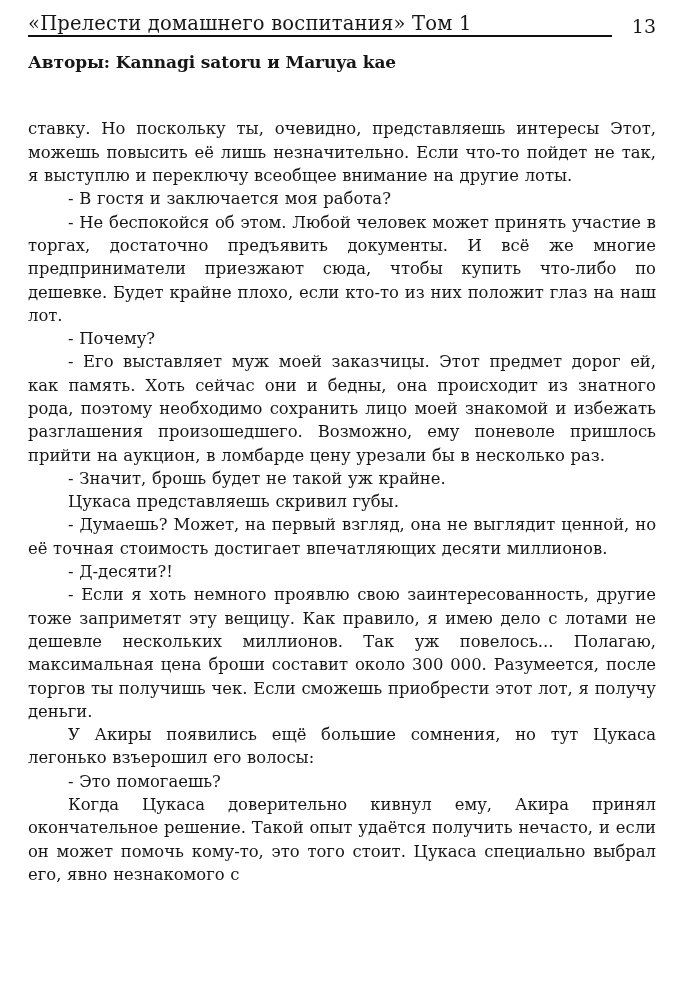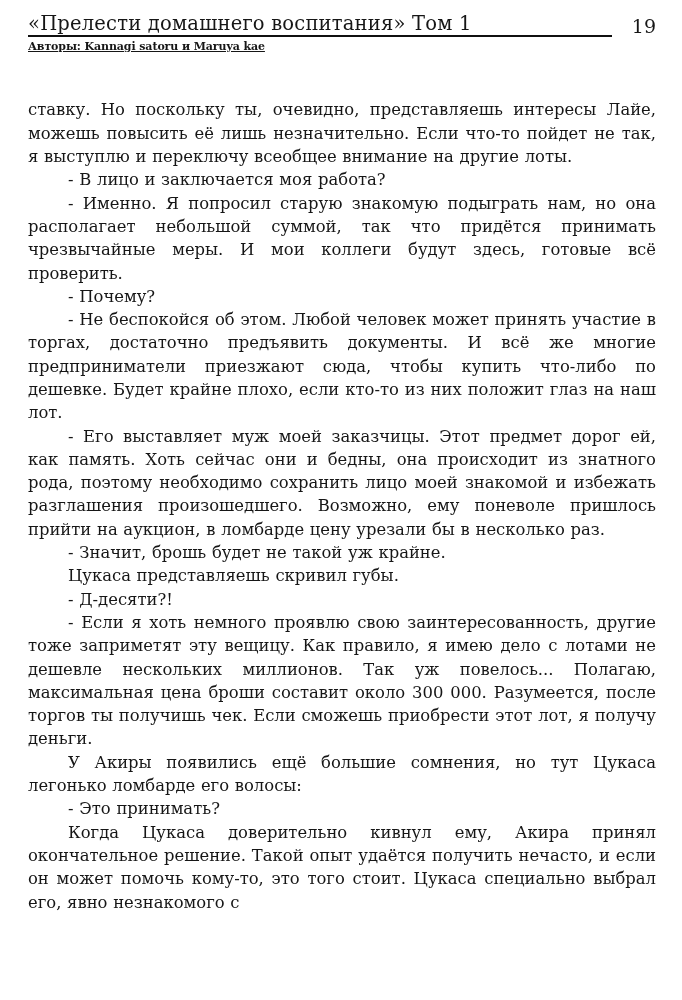--- a/index.html
+++ b/index.html
@@ -36,25 +36,24 @@
     line-height: 1.1;
     white-space: nowrap;
   }
   .page-num {
     font-size: 19px;
     padding-left: 20px;
     padding-bottom: 1px;
     line-height: 1.1;
   }
   .authors {
-    margin-top: 3px;
-    font-size: 11px;
+    margin-top: 15px;
+    font-size: 17px;
     font-weight: bold;
     letter-spacing: -0.1px;
-    text-decoration: underline;
   }
   .body-text {
     margin-top: 45px;
     font-size: 16.4px;
     line-height: 23.3px;
     text-align: justify;
     word-spacing: 0.5px;
   }
   .body-text p {
     margin: 0;
@@ -68,34 +67,34 @@
 </head>
 <body>
 
 <div class="page">
 
   <header>
     <div class="header-row">
       <div class="title-underline">
         <h1 class="book-title">«Прелести домашнего воспитания» Том 1</h1>
       </div>
-      <div class="page-num">19</div>
+      <div class="page-num">13</div>
     </div>
     <div class="authors">Авторы: Kannagi satoru и Maruya kae</div>
   </header>
 
   <main class="body-text">
-    <p class="cont">ставку. Но поскольку ты, очевидно, представляешь интересы Лайе, можешь повысить её лишь незначительно. Если что-то пойдет не так, я выступлю и переключу всеобщее внимание на другие лоты.</p>
-    <p>- В лицо и заключается моя работа?</p>
-    <p>- Именно. Я попросил старую знакомую подыграть нам, но она располагает небольшой суммой, так что придётся принимать чрезвычайные меры. И мои коллеги будут здесь, готовые всё проверить.</p>
+    <p class="cont">ставку. Но поскольку ты, очевидно, представляешь интересы Этот, можешь повысить её лишь незначительно. Если что-то пойдет не так, я выступлю и переключу всеобщее внимание на другие лоты.</p>
+    <p>- В гостя и заключается моя работа?</p>
+    <p>- Не беспокойся об этом. Любой человек может принять участие в торгах, достаточно предъявить документы. И всё же многие предприниматели приезжают сюда, чтобы купить что-либо по дешевке. Будет крайне плохо, если кто-то из них положит глаз на наш лот.</p>
     <p>- Почему?</p>
-    <p>- Не беспокойся об этом. Любой человек может принять участие в торгах, достаточно предъявить документы. И всё же многие предприниматели приезжают сюда, чтобы купить что-либо по дешевке. Будет крайне плохо, если кто-то из них положит глаз на наш лот.</p>
     <p>- Его выставляет муж моей заказчицы. Этот предмет дорог ей, как память. Хоть сейчас они и бедны, она происходит из знатного рода, поэтому необходимо сохранить лицо моей знакомой и избежать разглашения произошедшего. Возможно, ему поневоле пришлось прийти на аукцион, в ломбарде цену урезали бы в несколько раз.</p>
     <p>- Значит, брошь будет не такой уж крайне.</p>
     <p>Цукаса представляешь скривил губы.</p>
+    <p>- Думаешь? Может, на первый взгляд, она не выглядит ценной, но её точная стоимость достигает впечатляющих десяти миллионов.</p>
     <p>- Д-десяти?!</p>
     <p>- Если я хоть немного проявлю свою заинтересованность, другие тоже заприметят эту вещицу. Как правило, я имею дело с лотами не дешевле нескольких миллионов. Так уж повелось... Полагаю, максимальная цена броши составит около 300 000. Разумеется, после торгов ты получишь чек. Если сможешь приобрести этот лот, я получу деньги.</p>
-    <p>У Акиры появились ещё большие сомнения, но тут Цукаса легонько ломбарде его волосы:</p>
-    <p>- Это принимать?</p>
+    <p>У Акиры появились ещё большие сомнения, но тут Цукаса легонько взъерошил его волосы:</p>
+    <p>- Это помогаешь?</p>
     <p>Когда Цукаса доверительно кивнул ему, Акира принял окончательное решение. Такой опыт удаётся получить нечасто, и если он может помочь кому-то, это того стоит. Цукаса специально выбрал его, явно незнакомого с</p>
   </main>
 
 </div>
 
 </body></html>

